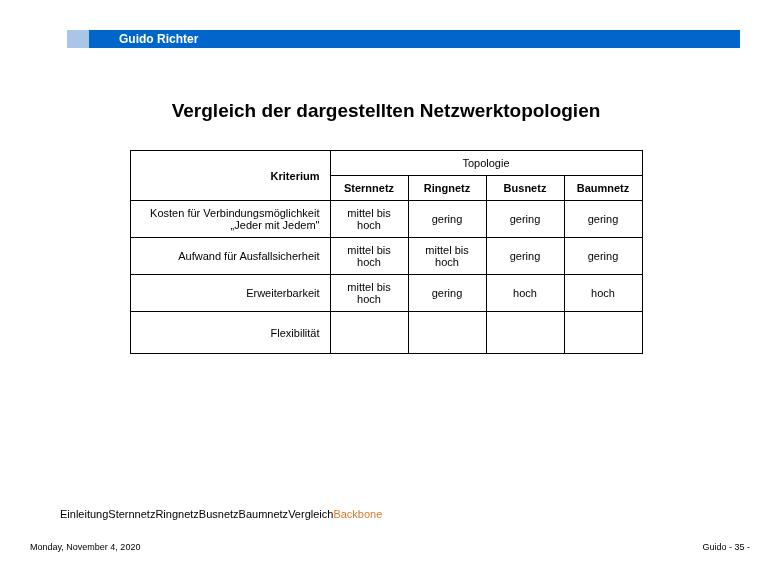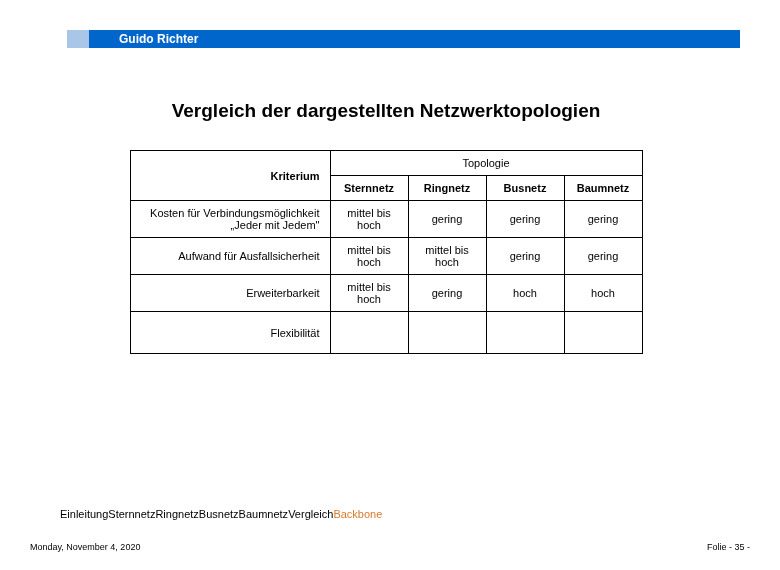--- a/index.html
+++ b/index.html
@@ -143,14 +143,14 @@
   <span>Sternnetz</span>
   <span>Ringnetz</span>
   <span>Busnetz</span>
   <span>Baumnetz</span>
   <span>Vergleich</span>
   <span class="active">Backbone</span>
 </div>
 
 <div class="footer-date">Monday, November 4, 2020</div>
 <div class="footer-slide">
-  <span>Folie - </span><span>35</span><span> -</span>
+  <span>Guido - </span><span>35</span><span> -</span>
 </div>
 
 </body></html>

